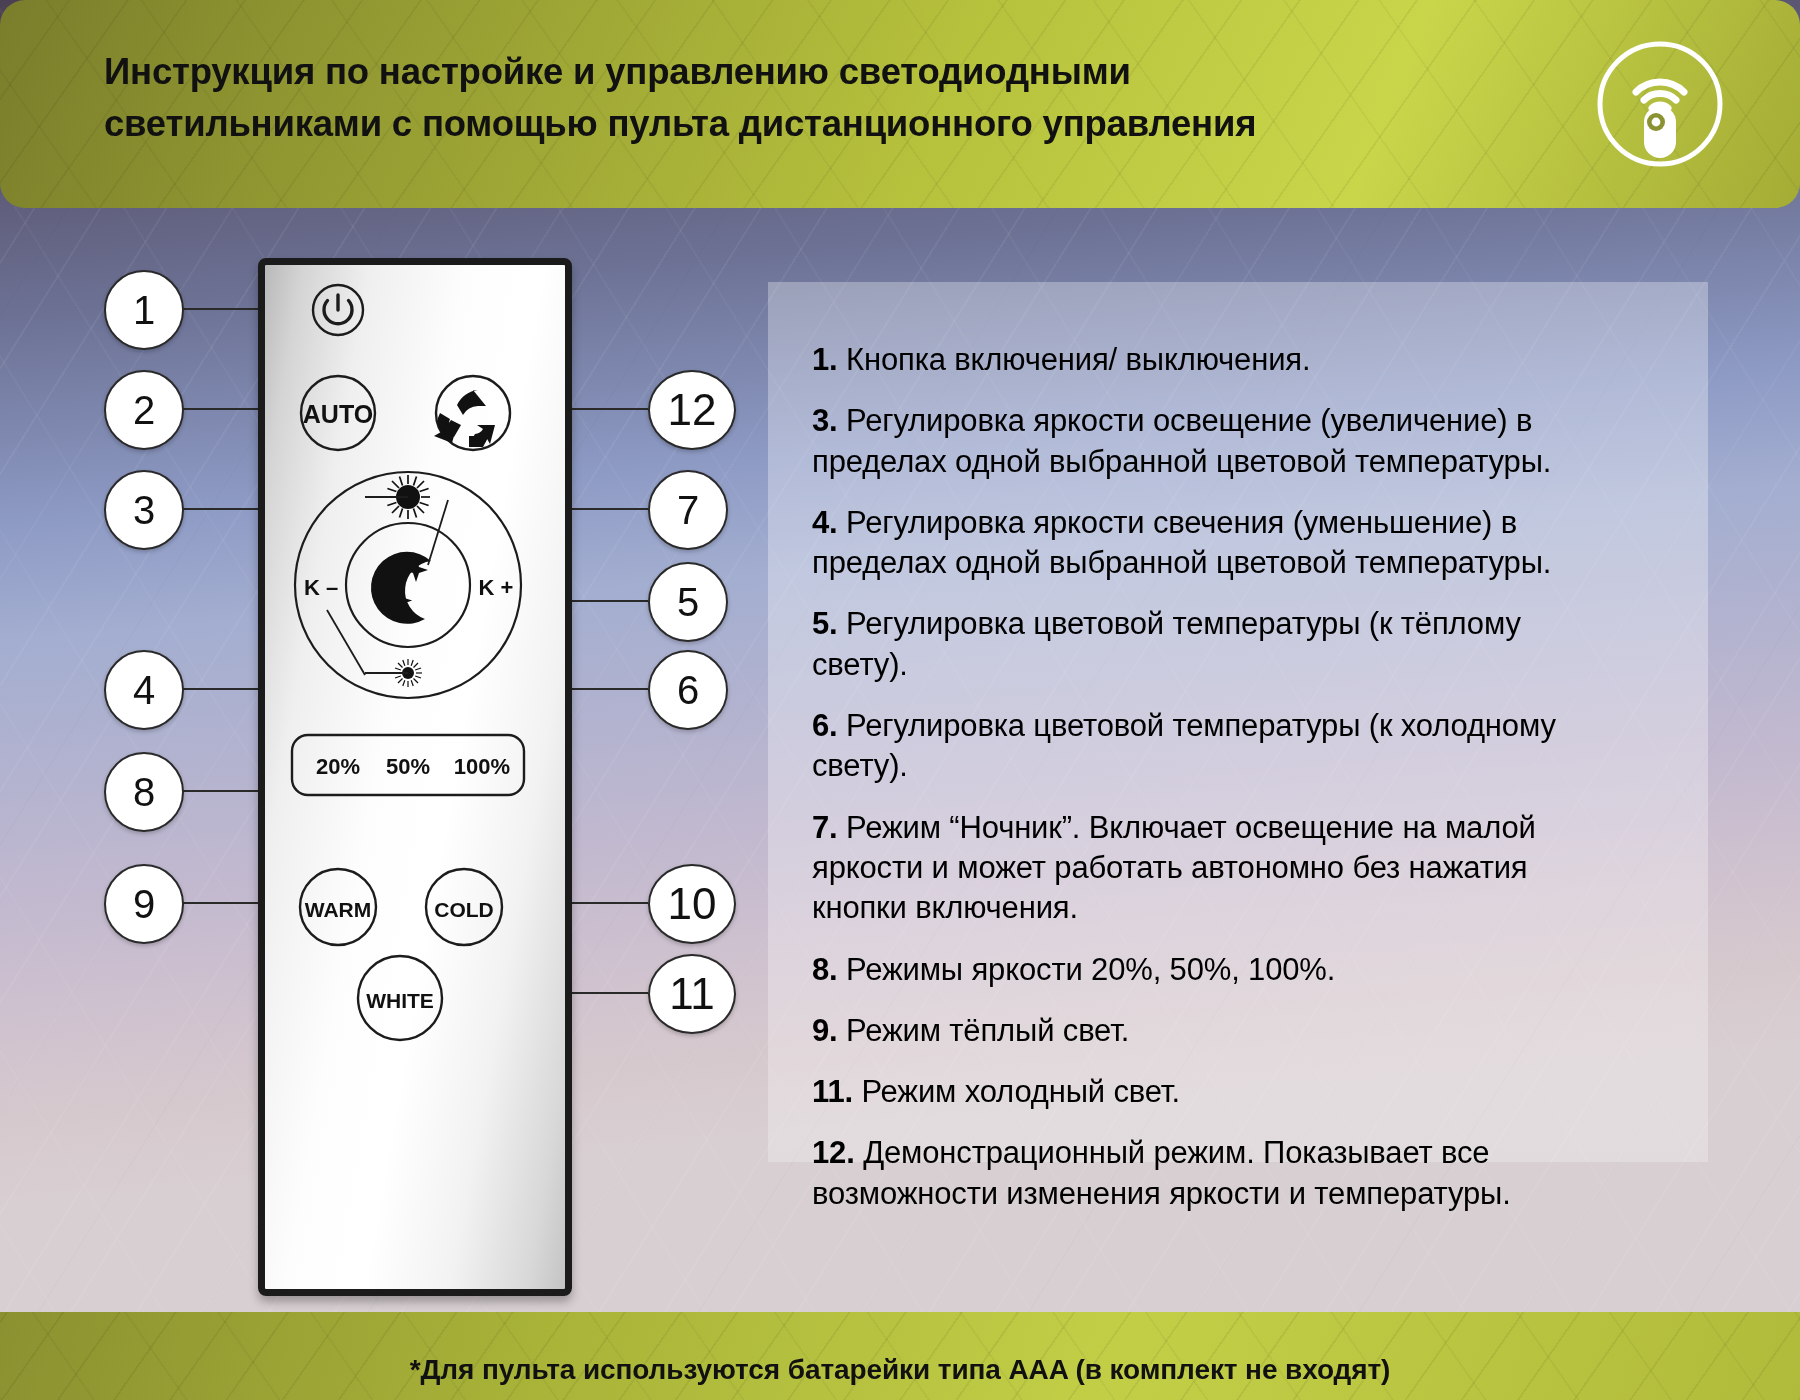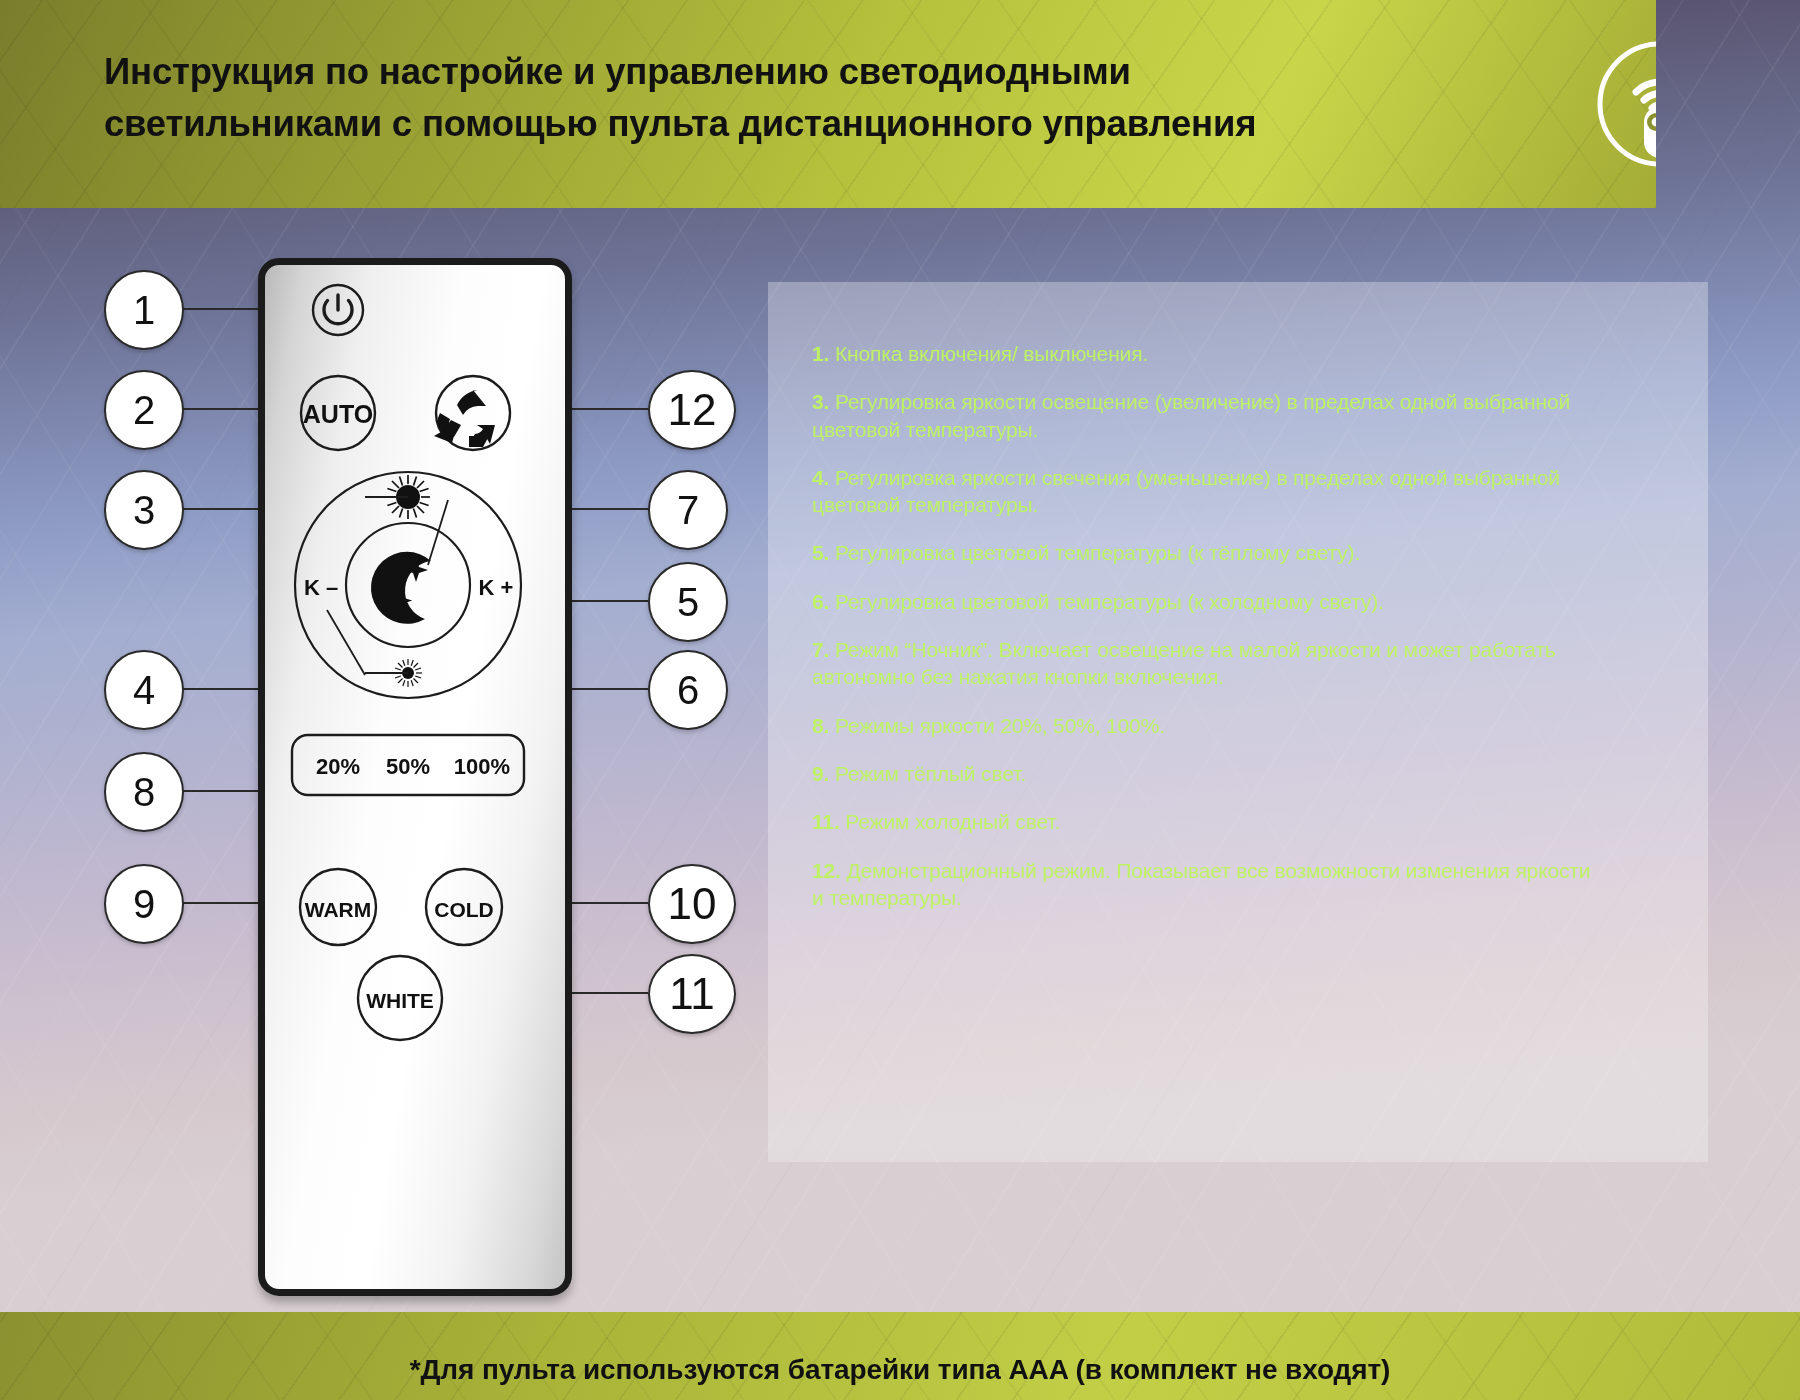--- a/index.html
+++ b/index.html
@@ -32,23 +32,24 @@
   .bg-diag{
     position:absolute;inset:0;
     background-image:
       repeating-linear-gradient(-58deg, rgba(255,255,255,0.055) 0 2px, rgba(255,255,255,0) 2px 56px),
       repeating-linear-gradient(58deg, rgba(255,255,255,0.035) 0 2px, rgba(255,255,255,0) 2px 92px),
       repeating-linear-gradient(-58deg, rgba(0,0,0,0.025) 0 1px, rgba(0,0,0,0) 1px 140px);
   }
 
   
   .header{
-    position:absolute;left:0;top:0;width:1656px;height:208px;
+    position:absolute;left:0;top:0;width:1800px;height:208px;
     background:linear-gradient(112deg,#7a7d2b 0%, #8e9430 16%, #b6c13c 52%, #c9d64a 76%, #a4ac35 100%);
     overflow:hidden;
+    border-radius:25px;
   }
   .header .chev{
     position:absolute;inset:0;
     background-image:
       repeating-linear-gradient(-55deg, rgba(0,0,0,0.055) 0 2px, rgba(0,0,0,0) 2px 48px),
       repeating-linear-gradient(55deg, rgba(0,0,0,0.04) 0 2px, rgba(0,0,0,0) 2px 78px);
   }
   .header-title{
     position:absolute;left:104px;top:46px;width:1230px;
     font-size:36.5px;font-weight:700;color:#111;line-height:1.42;
@@ -81,29 +82,29 @@
     position:absolute;left:768px;top:282px;width:940px;height:880px;
     background:linear-gradient(180deg,
        rgba(255,255,255,0.30) 0%,
        rgba(255,255,255,0.33) 40%,
        rgba(255,255,255,0.26) 100%);
   }
   .text-list{
     position:absolute;left:812px;top:340px;width:790px;
   }
   .li{
-    font-size:21px;color:#bef264;line-height:1.30;margin-bottom:21px;
+    font-size:31px;color:#000000;line-height:1.30;margin-bottom:21px;
     letter-spacing:-0.15px;
   }
   .li b{font-weight:700;}
 
   
   .remote{
     position:absolute;left:258px;top:258px;width:300px;height:1024px;
-    border:7px solid #1b1b1b;border-radius:21px;
+    border:7px solid #1b1b1b;border-radius:8px;
     background:linear-gradient(100deg,
       #b9b9b9 0%, #d4d4d4 8%, #efefef 22%, #fdfdfd 42%,
       #ffffff 58%, #f2f2f2 76%, #d8d8d8 92%, #c4c4c4 100%);
     box-shadow:0 6px 10px rgba(0,0,0,0.28);
     z-index:3;
   }
   .rsvg{position:absolute;left:0;top:0;}
 
   
   .callout{

